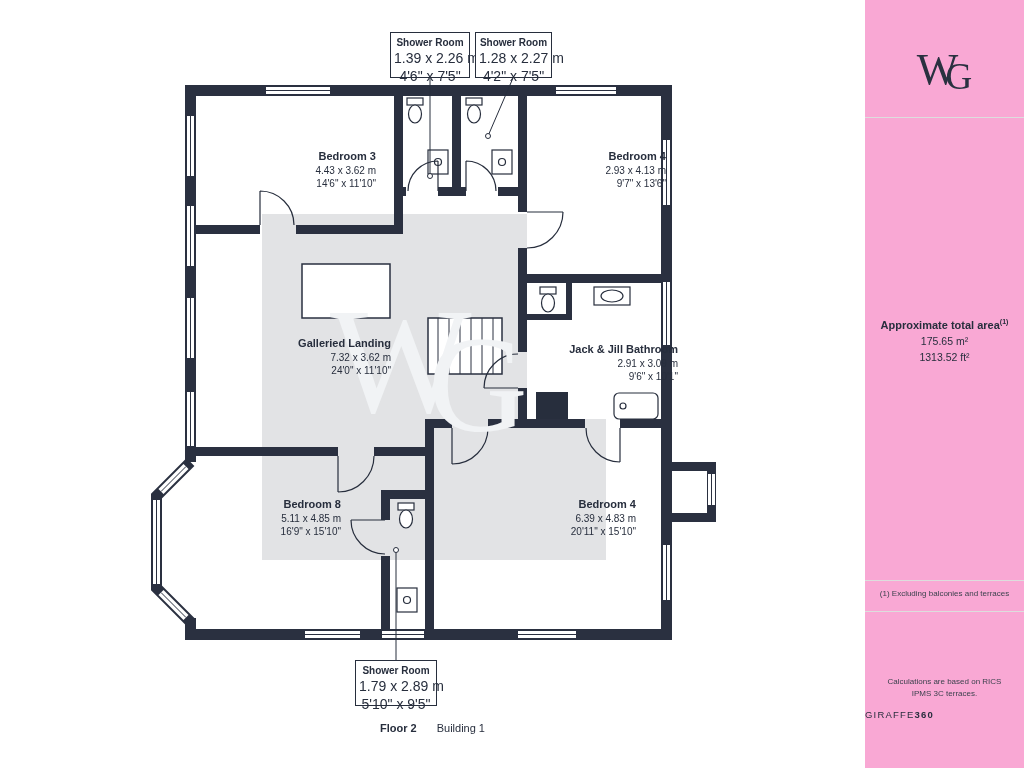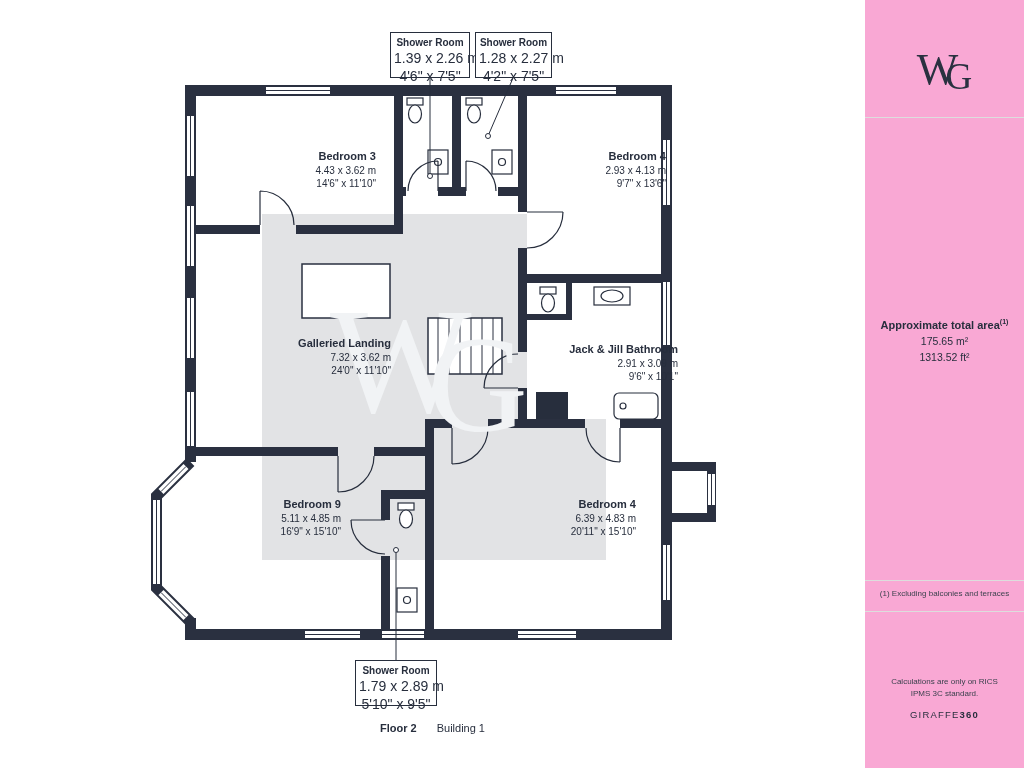--- a/index.html
+++ b/index.html
@@ -37,21 +37,21 @@
   .area-block { position:absolute; top:318px; left:0; width:100%; text-align:center; }
   .area-title { font-size:11px; font-weight:bold; }
   .area-title sup { font-size:7px; }
   .area-val { font-size:10.5px; margin-top:4px; }
   .sb-footnote { position:absolute; top:589px; left:0; width:100%; text-align:center;
     font-size:8px; color:#3c424e; }
   .sb-disclaimer { position:absolute; top:625px; left:12px; right:12px; text-align:center;
     font-size:8px; line-height:1.55; color:#3c424e; }
   .sb-calc { position:absolute; top:676px; left:16px; right:16px; text-align:center;
     font-size:8px; line-height:1.5; color:#3c424e; }
-  .sb-brand { position:absolute; top:709px; left:0; width:100%; text-align:center;
+  .sb-brand { position:absolute; top:709px; left:0; width:100%; text-align:left;
     font-size:9.5px; letter-spacing:1.2px; color:#272e3d; }
   .sb-brand b { font-weight:bold; }
 
   
   .footer { position:absolute; top:722px; left:0; width:865px; text-align:center;
     font-size:11px; color:#272e3d; }
   .footer .f-floor { font-weight:bold; margin-right:20px; }
 
   svg.plan { position:absolute; left:0; top:0; z-index:1; }
 </style>
@@ -236,21 +236,21 @@
   <div class="room-name">Galleried Landing</div>
   <div class="room-dim">7.32 x 3.62 m</div>
   <div class="room-dim">24'0" x 11'10"</div>
 </div>
 <div class="room-label" style="left:533px;top:343px;width:145px">
   <div class="room-name">Jack &amp; Jill Bathroom</div>
   <div class="room-dim">2.91 x 3.09 m</div>
   <div class="room-dim">9'6" x 10'1"</div>
 </div>
 <div class="room-label" style="left:195px;top:498px;width:146px">
-  <div class="room-name">Bedroom 9</div>
+  <div class="room-name">Bedroom 8</div>
   <div class="room-dim">5.11 x 4.85 m</div>
   <div class="room-dim">16'9" x 15'10"</div>
 </div>
 <div class="room-label" style="left:490px;top:498px;width:146px">
   <div class="room-name">Bedroom 4</div>
   <div class="room-dim">6.39 x 4.83 m</div>
   <div class="room-dim">20'11" x 15'10"</div>
 </div>
 
 <div class="callout" style="left:390px;top:32px;width:80px;height:46px">
@@ -282,17 +282,17 @@
 
   <div class="area-block">
     <div class="area-title"><span>Approximate total area</span><sup>(1)</sup></div>
     <div class="area-val">175.65 m²</div>
     <div class="area-val">1313.52 ft²</div>
   </div>
 
   <div class="sb-hr" style="top:580px"></div>
   <div class="sb-footnote">(1) Excluding balconies and terraces</div>
   <div class="sb-hr" style="top:611px"></div>
-  <div class="sb-calc">Calculations are only on RICS IPMS 3C standard.</div>
+  <div class="sb-calc">Calculations are based on RICS IPMS 3C terraces.</div>
   <div class="sb-brand">
     <span>GIRAFFE</span><b>360</b>
   </div>
 </div>
 
 </body></html>

